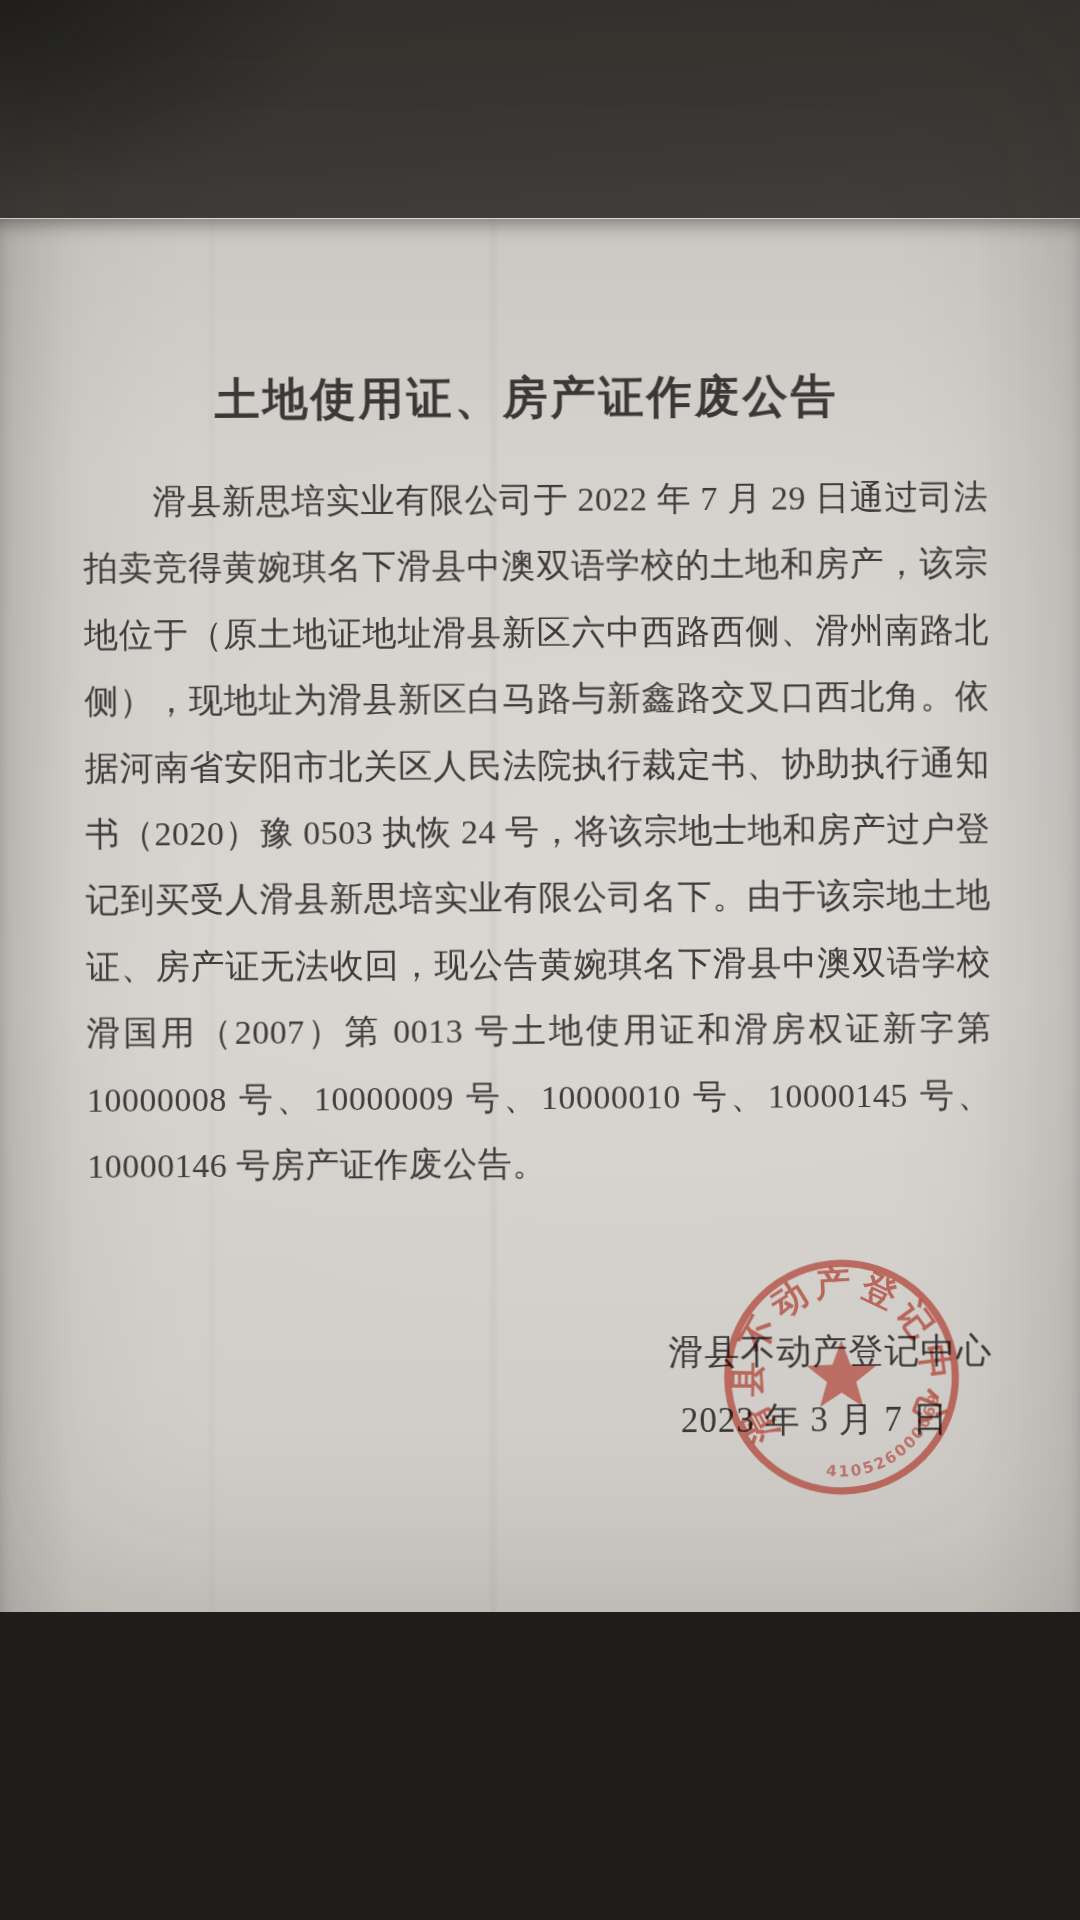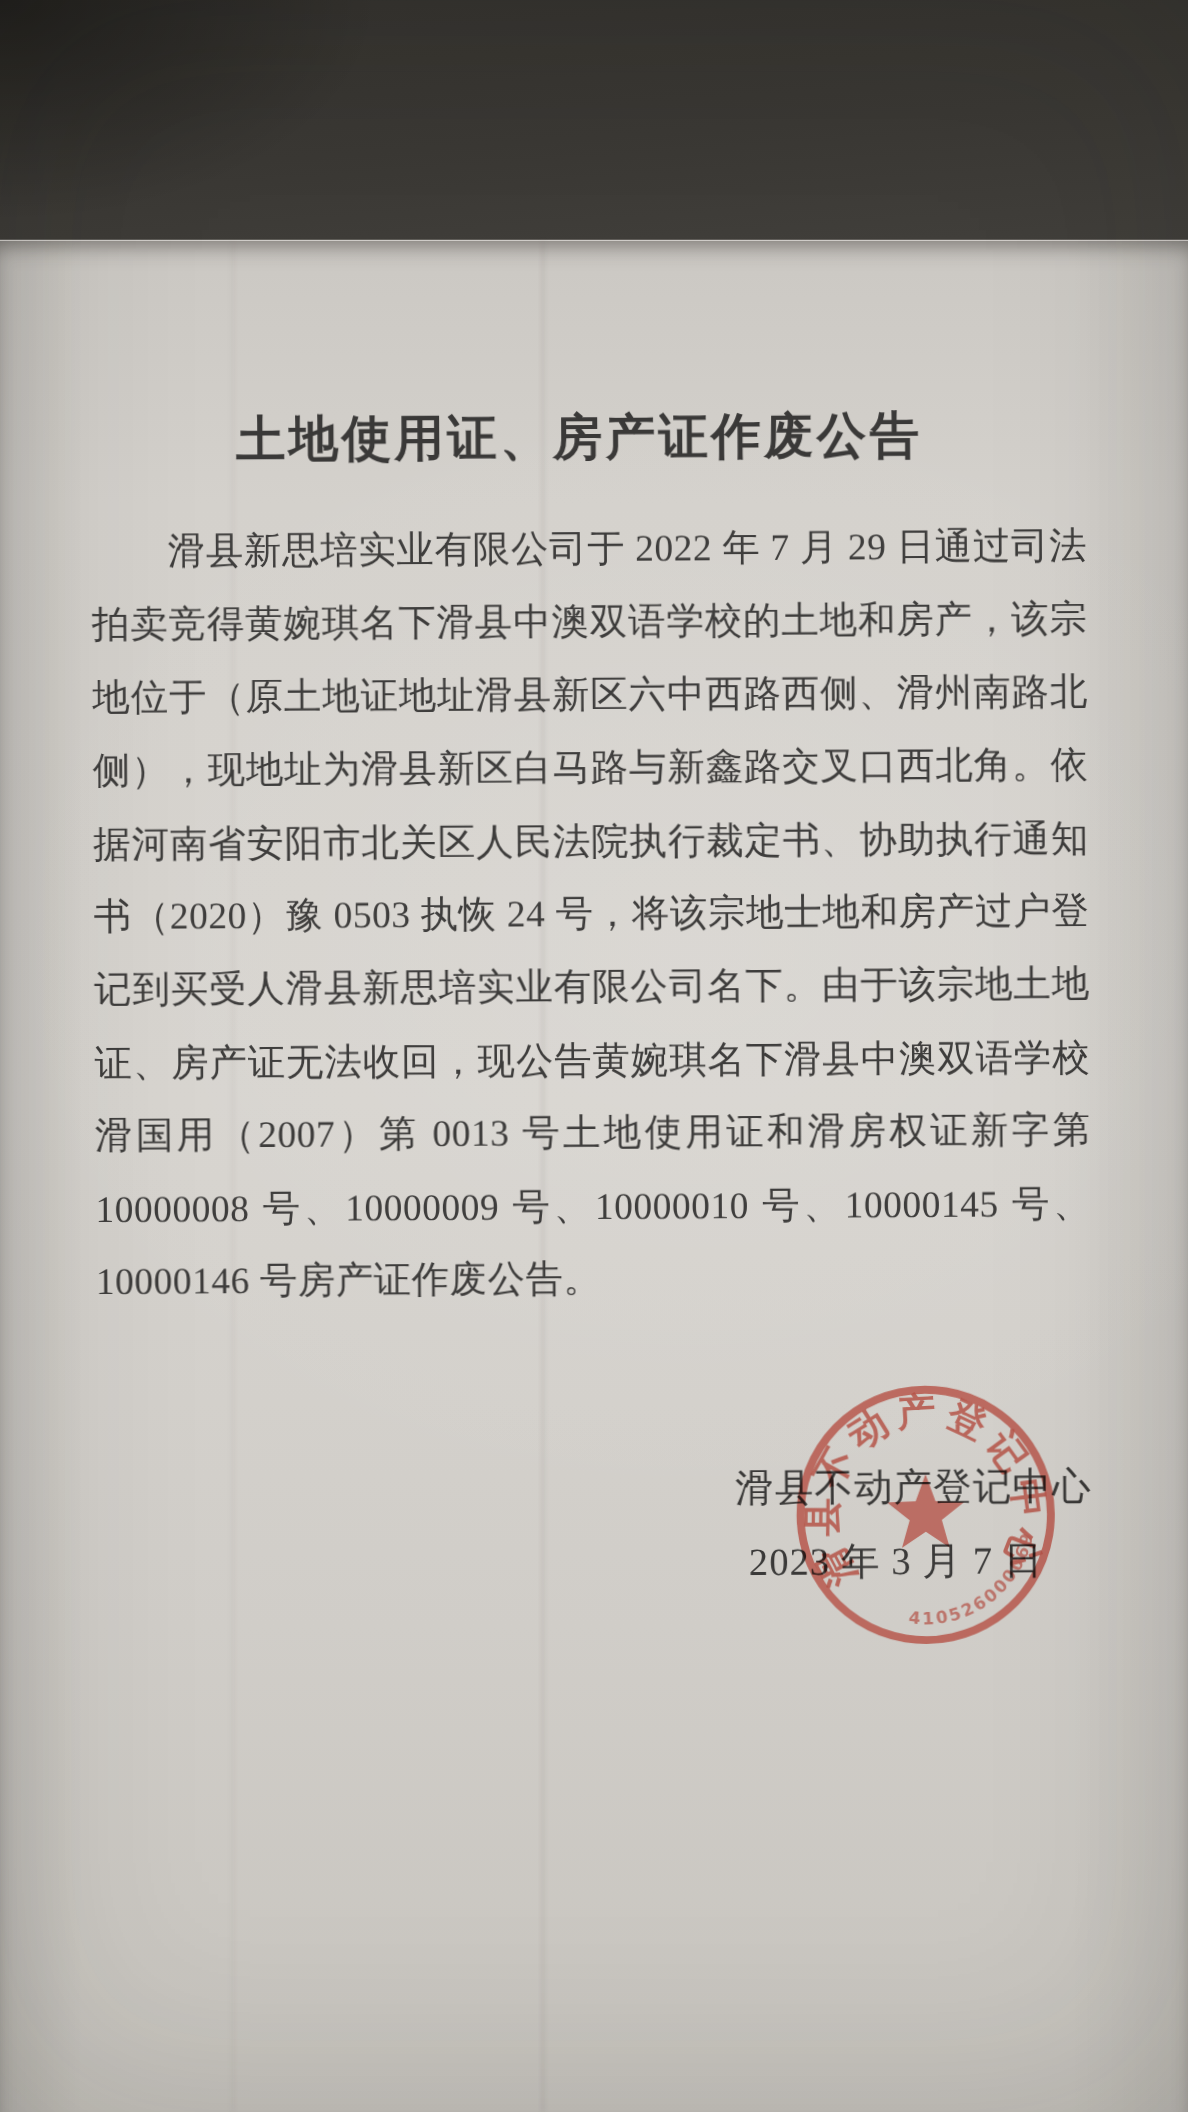--- a/index.html
+++ b/index.html
@@ -1,17 +1,17 @@
 <!DOCTYPE html>
 <html><head>
 <meta charset="utf-8">
 <style>
   html,body{margin:0;padding:0;background:#1e1d1b;}
   .photo{
-    position:relative;width:1080px;height:1920px;overflow:hidden;
+    position:relative;width:1080px;height:1612px;overflow:hidden;
     font-family:"Liberation Serif","DejaVu Serif",serif;
   }
   
   .desk{
     position:absolute;left:0;top:0;width:100%;height:220px;
     background:
       radial-gradient(480px 280px at 0% 0%, rgba(0,0,0,.38), rgba(0,0,0,0) 72%),
       linear-gradient(176deg,#34322e 0%,#3a3834 55%,#413f3b 100%);
   }
   

